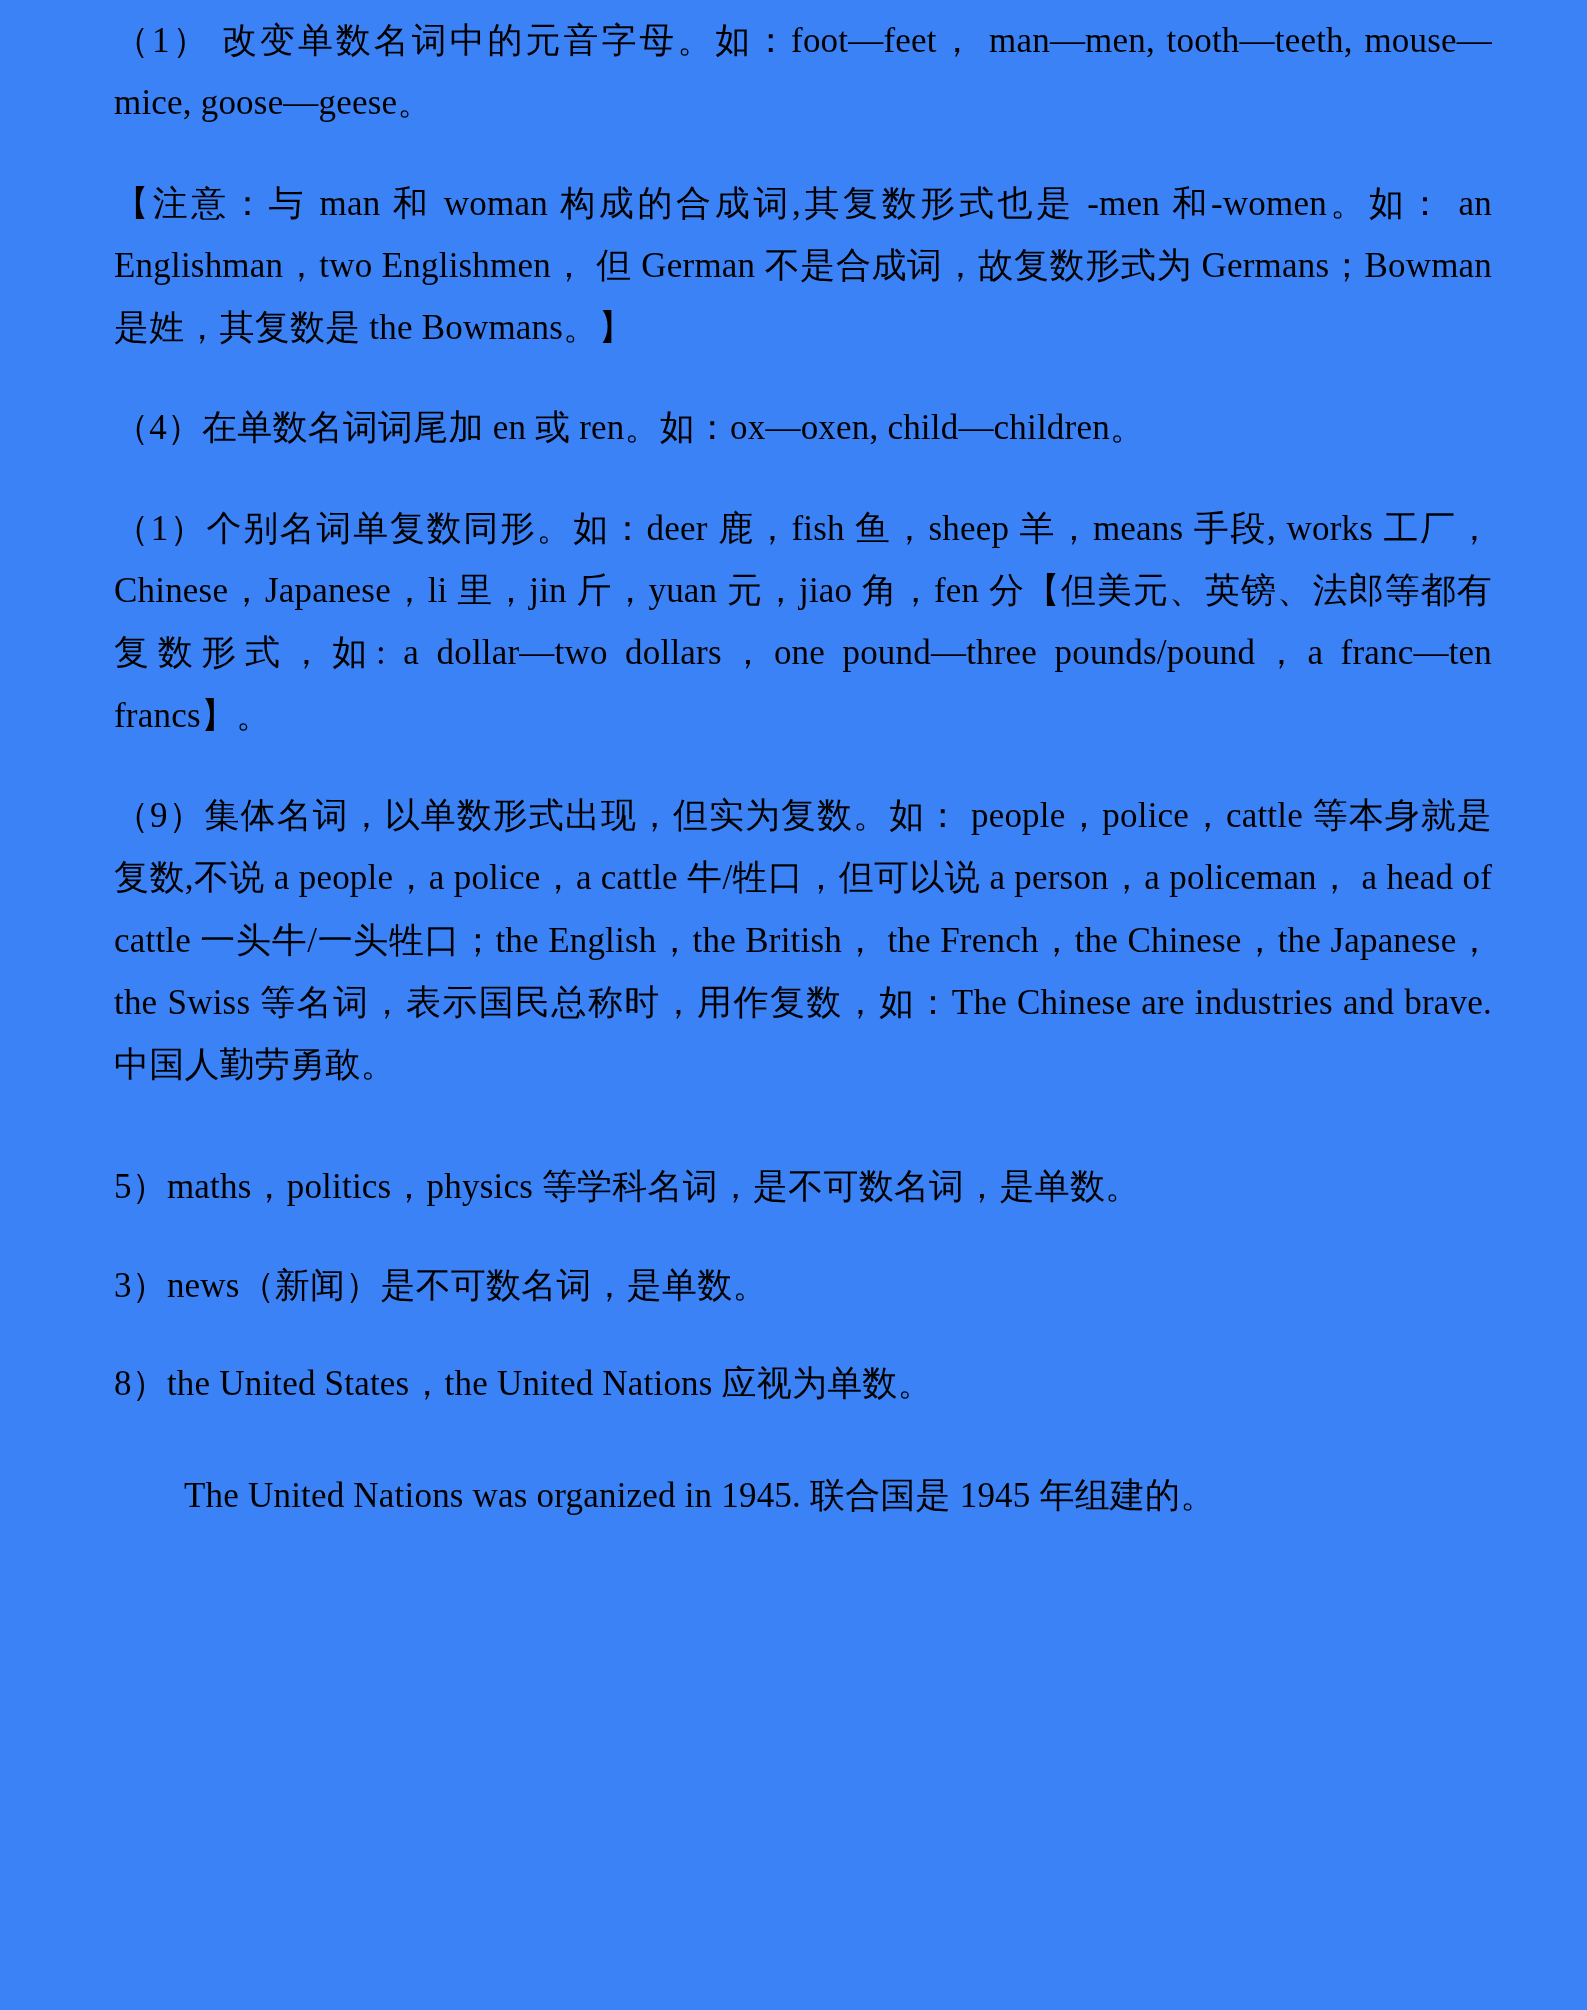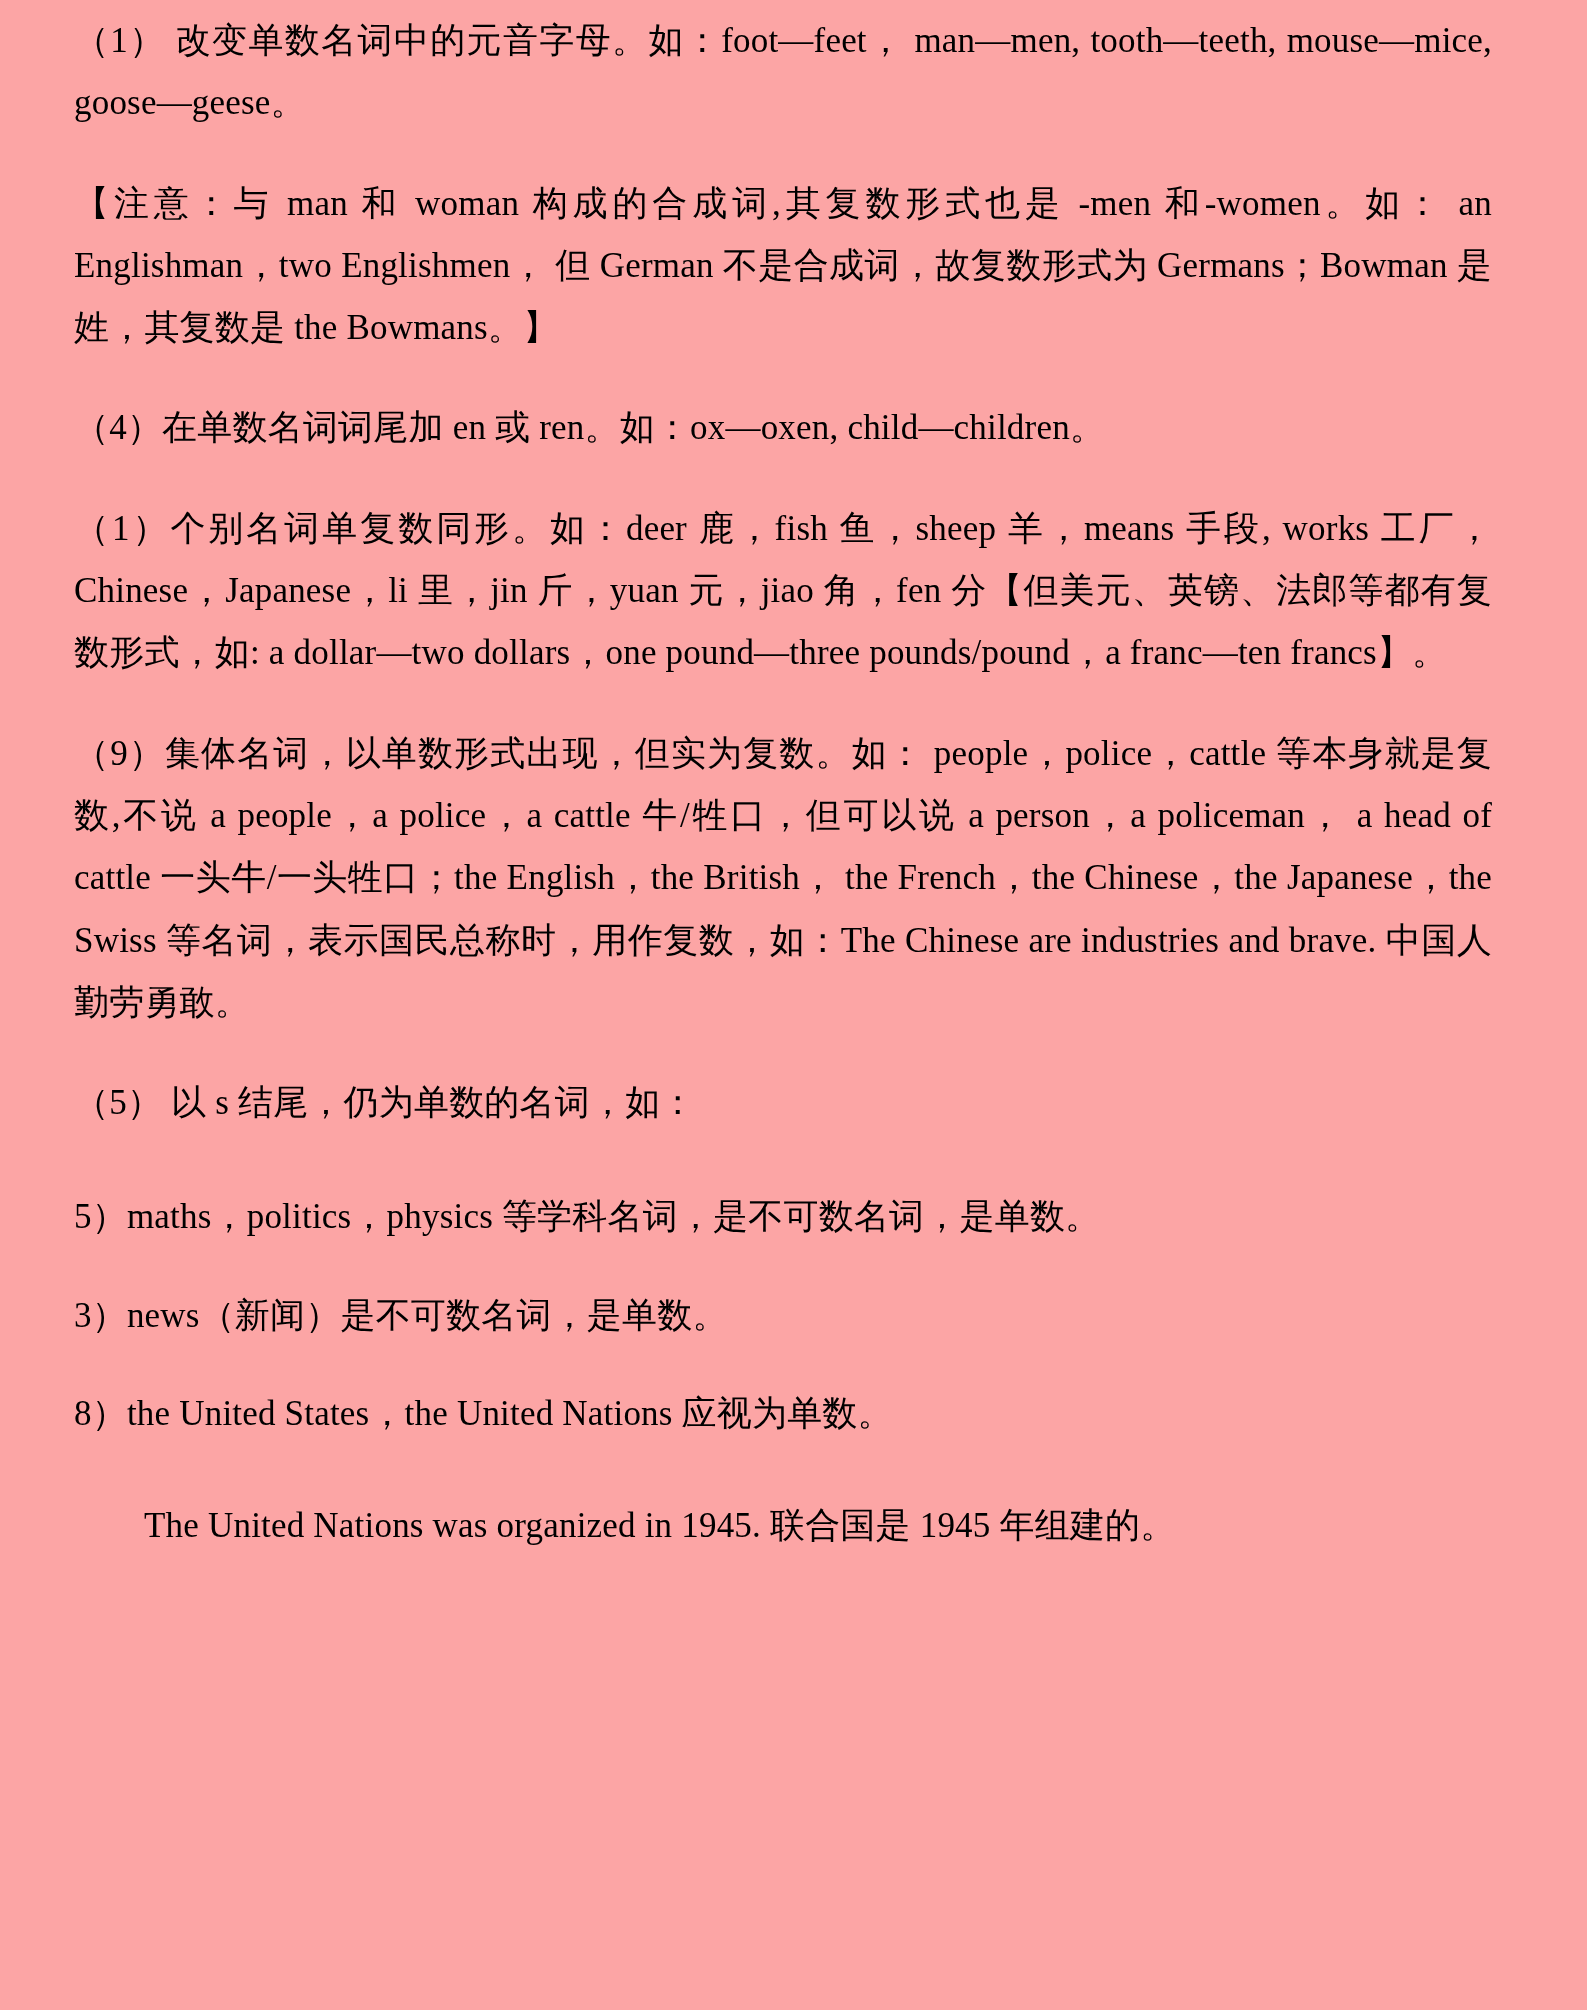--- a/index.html
+++ b/index.html
@@ -10,22 +10,22 @@
   body {
     width: 1587px;
     min-height: 2010px;
     font-family: "Liberation Serif", "DejaVu Serif", serif;
     color: #000000;
   }
   .page {
     width: 1587px;
     min-height: 2010px;
     box-sizing: border-box;
-    padding: 10px 95px 0 74px;
-    background: #fca5a5;
+    padding: 10px 95px 0 114px;
+    background: #3b82f6;
   }
   .para {
     font-size: 35px;
     line-height: 1.78;
     text-align: justify;
     text-justify: inter-ideograph;
     margin: 0 0 30px 0;
     letter-spacing: 0.2px;
   }
   .para.tight {
@@ -55,21 +55,20 @@
   <div class="spacer-sm"></div>
 
   <p class="para">（1）个别名词单复数同形。如：deer 鹿，fish 鱼，sheep 羊，means 手段, works 工厂，Chinese，Japanese，li 里，jin 斤，yuan 元，jiao 角，fen 分【但美元、英镑、法郎等都有复数形式，如: a dollar—two dollars，one pound—three pounds/pound，a franc—ten francs】。</p>
 
   <div class="spacer-sm"></div>
 
   <p class="para">（9）集体名词，以单数形式出现，但实为复数。如： people，police，cattle 等本身就是复数,不说 a people，a police，a cattle 牛/牲口，但可以说 a person，a policeman， a head of cattle 一头牛/一头牲口；the English，the British， the French，the Chinese，the Japanese，the Swiss 等名词，表示国民总称时，用作复数，如：The Chinese are industries and brave. 中国人勤劳勇敢。</p>
 
   <div class="spacer-sm"></div>
 
-  <p class="para">（5） 以 s 结尾，仍为单数的名词，如：</p>
 
   <div class="spacer-md"></div>
 
   <p class="para tight">5）maths，politics，physics 等学科名词，是不可数名词，是单数。</p>
 
   <div class="spacer-sm"></div>
 
   <p class="para tight">3）news（新闻）是不可数名词，是单数。</p>
 
   <div class="spacer-sm"></div>

